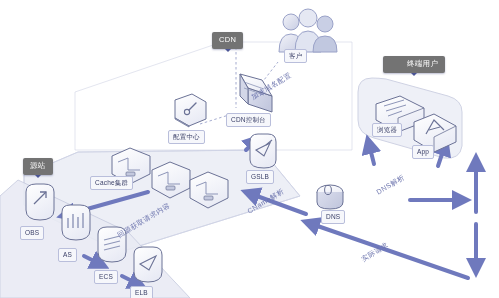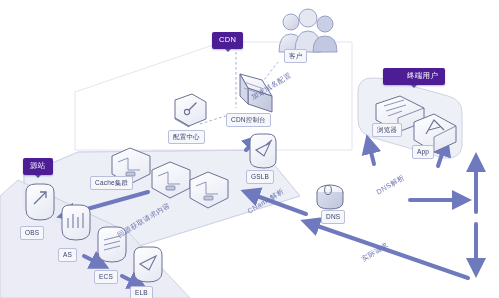--- a/index.html
+++ b/index.html
@@ -18,21 +18,21 @@
   svg.layer {
     position: absolute;
     left: 0;
     top: 0;
     width: 499px;
     height: 298px;
   }
   
   .badge {
     position: absolute;
-    background: #4c1d95;
+    background: #737373;
     color: #ffffff;
     font-size: 7.5px;
     line-height: 1;
     padding: 4px 7px 5px 7px;
     border-radius: 2px;
     letter-spacing: .3px;
     white-space: nowrap;
     text-align: center;
     box-shadow: 0 1px 2px rgba(60,66,120,.35);
   }
@@ -243,21 +243,21 @@
 
     <g>
       <path d="M134 254 Q134 247 143 247 L153 247 Q162 247 162 255
                L162 272 Q162 282 148 282 Q134 282 134 272 Z" fill="url(#gNodeTop)" stroke="#6b7296" stroke-width="1"></path>
       <path d="M140 264 L156 256 L149 270 Z" fill="none" stroke="#6b7296" stroke-width="1.1"></path>
     </g>
   </svg>
 
   <div class="badge" style="left:212px; top:32px;">CDN</div>
   <div class="badge" style="left:16px; top:158px;margin-left:7px;">源站</div>
-  <div class="badge" style="left:383px; top:68px;padding-left:24px;">终端用户</div>
+  <div class="badge" style="left:383px; top:56px;padding-left:24px;">终端用户</div>
 
   <div class="tag" style="left:284px; top:49px;">客户</div>
   <div class="tag" style="left:226px; top:113px;">CDN控制台</div>
   <div class="tag" style="left:168px; top:130px;">配置中心</div>
   <div class="tag" style="left:90px; top:176px;">Cache集群</div>
   <div class="tag" style="left:246px; top:170px;">GSLB</div>
   <div class="tag" style="left:321px; top:210px;">DNS</div>
   <div class="tag" style="left:372px; top:123px;">浏览器</div>
   <div class="tag" style="left:412px; top:145px;">App</div>
   <div class="tag" style="left:20px; top:226px;">OBS</div>

